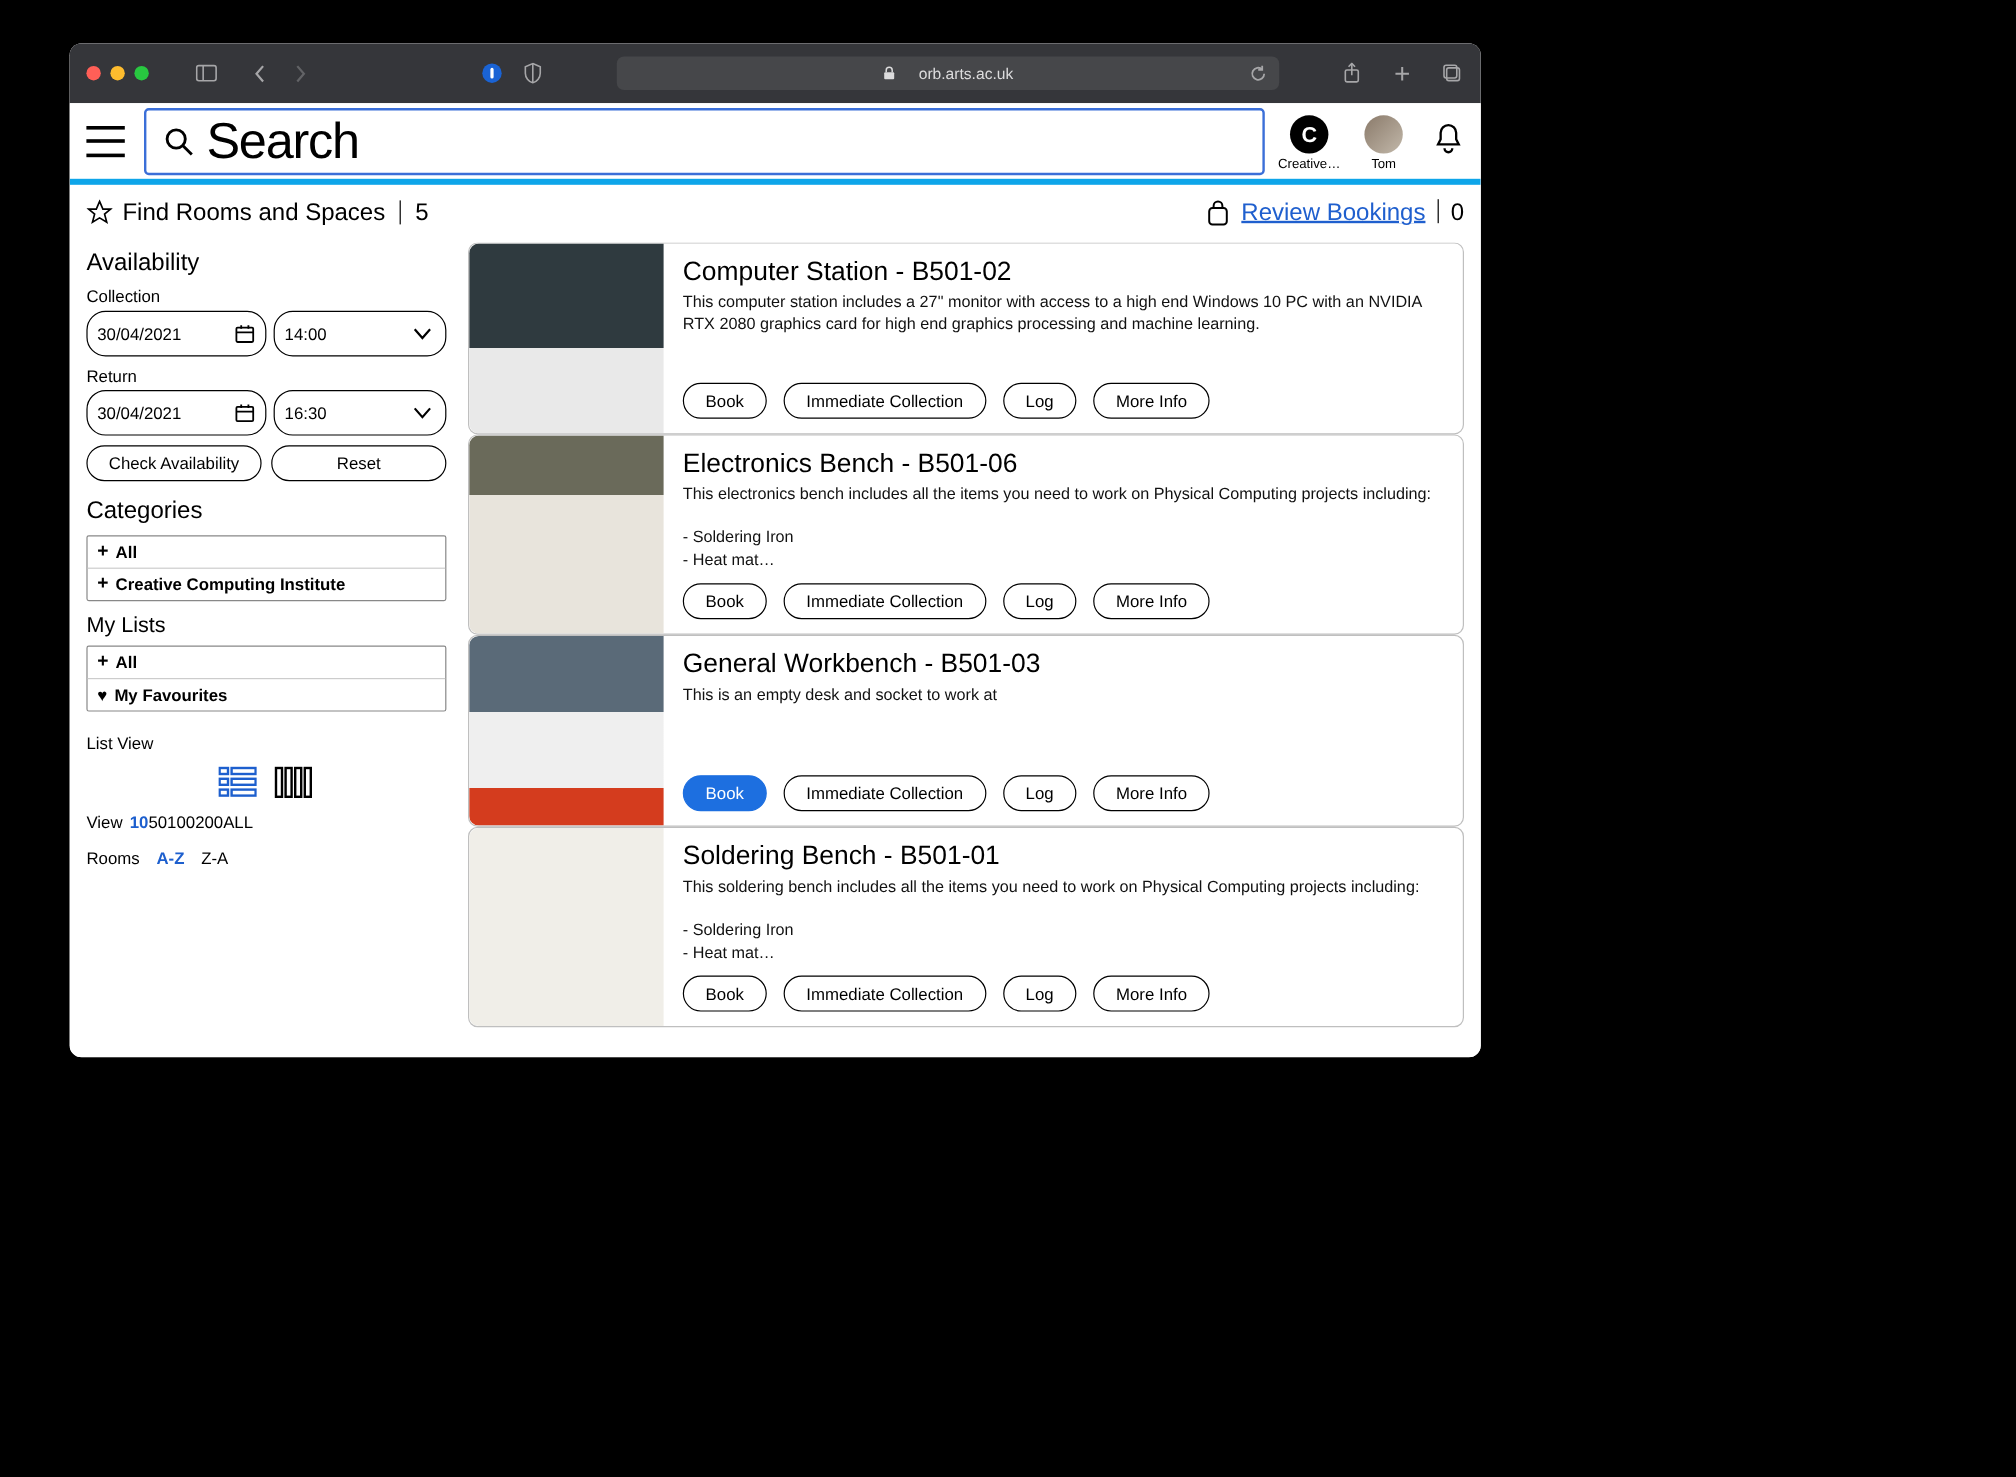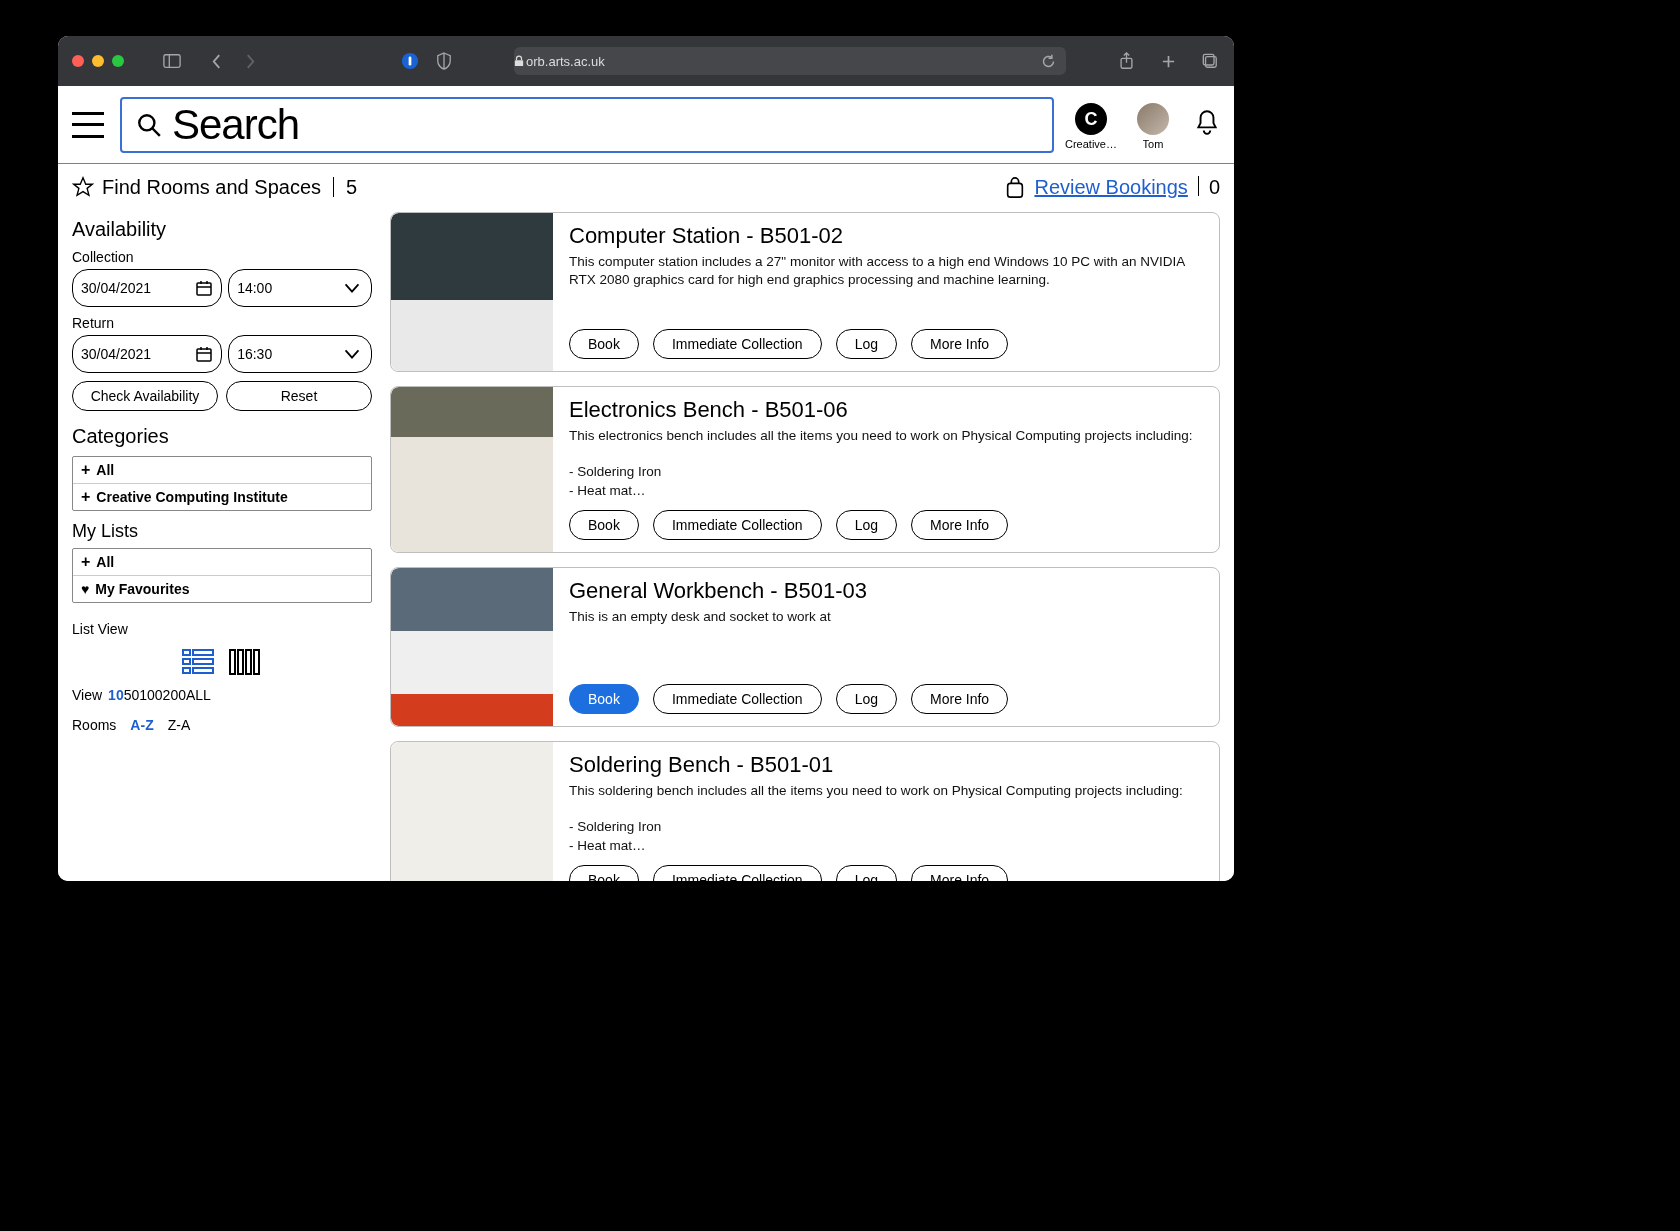--- a/index.html
+++ b/index.html
@@ -11,30 +11,30 @@
   
   .title-bar { height: 50px; background: #35363a; display: flex; align-items: center; padding: 0 14px; gap: 10px; }
   .traffic { display: flex; gap: 8px; }
   .traffic span { width: 12px; height: 12px; border-radius: 50%; display:block; }
   .t-red { background:#ff5f57; } .t-yellow{background:#febc2e;} .t-green{background:#28c840;}
   .tb-icon { width: 20px; height: 20px; display:flex; align-items:center; justify-content:center; color:#a6a6a8; }
   .tb-icon.dim { opacity:.4; }
   .tb-spacer { width: 18px; }
   .tb-nav { display:flex; gap:14px; margin-left: 14px; }
   .tb-right-group { display:flex; gap:22px; margin-left:auto; color:#a6a6a8;}
-  .url-bar { flex: 1; height: 28px; background: #46474a; border-radius: 6px; display:flex; align-items:center; color:#dcdcdd; font-size:13px; gap:2px; margin: 0 40px; position:relative;}
+  .url-bar { flex: 1; height: 28px; background: #46474a; border-radius: 6px; display:flex; align-items:center; justify-content:center; color:#dcdcdd; font-size:13px; gap:20px; margin: 0 40px; position:relative;}
   .url-bar .reload { position:absolute; right:10px; color:#a6a6a8;}
   .ext-icons { display:flex; gap:14px; margin-right: 10px; }
   .ext-blue { color:#2a6fd7; }
 
   
   .page { position:absolute; top:50px; left:0; right:0; bottom:0; background:#fff; overflow:hidden; }
 
   
-  .app-header { height:78px; border-bottom:1px solid #0ea5e9; display:flex; align-items:center; padding: 0 14px; gap:16px;}
+  .app-header { height:68px; border-bottom:5px solid #0ea5e9; display:flex; align-items:center; padding: 0 14px; gap:16px;}
   .hamburger { width:32px; height:26px; display:flex; flex-direction:column; justify-content:space-between; cursor:pointer; }
   .hamburger span { height:3px; background:#000; width:100%; }
   .search-wrap { flex:1; height:56px; border:2px solid #3b6fd8; border-radius:4px; display:flex; align-items:center; padding:0 14px; gap:10px; }
   .search-wrap svg { width:26px; height:26px; }
   .search-input { border:none; outline:none; font-size:42px; font-weight:300; width:100%; color:#000; letter-spacing:-1px; }
   .search-input::placeholder { color:#000; }
   .header-right { display:flex; align-items:flex-start; gap:20px; padding-top:4px;}
   .hr-item { display:flex; flex-direction:column; align-items:center; font-size:11px; gap:3px; width:42px;}
   .hr-avatar { width:32px; height:32px; border-radius:50%; background:#000; color:#fff; display:flex; align-items:center; justify-content:center; font-weight:600; font-size:18px;}
   .hr-avatar.photo { background: linear-gradient(135deg,#8a7a6a,#c2b8aa); }
@@ -75,21 +75,21 @@
 
   .view-row { font-size:14px; margin-top:18px;}
   .toggle-icons { display:flex; gap:14px; margin: 10px 0 10px 110px;}
   .toggle-icons svg { width:32px; height:30px; }
   .row-nums { display:flex; gap:0; font-size:14px; align-items:center; margin-top:4px;}
   .row-nums .lbl { margin-right:6px; }
   .active { color:#1d5fce; font-weight:600;}
   .sort-row { display:flex; gap:14px; font-size:14px; align-items:center; margin-top:14px;}
 
   
-  .card { border:1px solid #bfbfbf; border-radius:8px; display:flex; margin-bottom:14px; overflow:hidden; min-height:160px;}
+  .card { border:1px solid #bfbfbf; border-radius:8px; display:flex; overflow:hidden; min-height:160px;}
   .card-img { width:162px; background:#888; flex-shrink:0; border-top-left-radius:8px; border-bottom-left-radius:8px;}
   .img-computer { background: linear-gradient(#2f3a3f 0 55%, #e9e9e9 55% 100%);}
   .img-elec { background: linear-gradient(180deg,#6a6a5a 0 30%, #e8e4dc 30% 100%);}
   .img-wb { background: linear-gradient(180deg,#5a6a78 0 40%, #efefef 40% 80%, #d43c1e 80% 100%);}
   .img-sold { background: linear-gradient(180deg,#f0eee8 0 100%);}
   .card-body { padding: 10px 16px 12px 16px; display:flex; flex-direction:column; flex:1;}
   .card-title { font-size:22px; margin-bottom:4px;}
   .card-desc { font-size:13.5px; line-height:1.35; color:#111;}
   .card-actions { margin-top:auto; display:flex; gap:14px; padding-top:10px;}
   .action-btn { border:1px solid #000; border-radius:18px; height:30px; padding:0 18px; display:flex; align-items:center; font-size:14px; background:#fff; cursor:pointer;}

